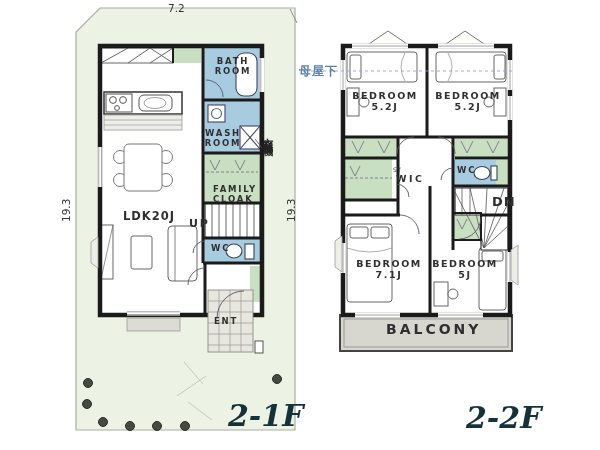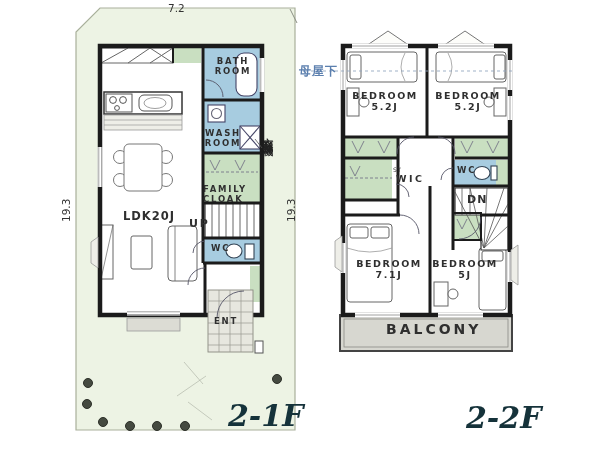--- a/index.html
+++ b/index.html
@@ -10,39 +10,39 @@
   .room{font-size:8.5px;font-weight:700;letter-spacing:1.8px;text-align:center;color:#2f2f2f;}
   .no2{left:16px;top:16px;font-size:21px;color:#111;letter-spacing:.5px;}
   .dim{font-size:10.5px;color:#333;font-weight:500;}
   .dim-top{left:168px;top:2px;}
   .rot{transform:rotate(-90deg);transform-origin:left top;}
   .dim-left{left:60px;top:222px;}
   .dim-right{left:285px;top:222px;}
   .bath-lbl{left:210px;top:56px;width:46px;}
   .wash-lbl{left:200px;top:128px;width:46px;}
   .dryer-lbl{left:262px;top:130px;writing-mode:vertical-rl;font-size:10px;font-weight:700;color:#222;letter-spacing:2px;}
-  .fc-lbl{left:203px;top:184px;width:36px;}
+  .fc-lbl{left:213px;top:184px;width:36px;}
   .ldk-lbl{left:114px;top:202px;width:70px;font-size:11.5px;letter-spacing:1px;margin-top:8px;}
   .up-lbl{left:189px;top:218px;font-size:11px;}
   .wc1-lbl{left:211px;top:243px;}
   .ent-lbl{left:214px;top:316px;}
   .floorname{font-family:"DejaVu Serif", serif;font-style:italic;font-weight:700;
              font-size:30px;color:#15323a;letter-spacing:0px;}
   .f1name{left:228px;top:398px;}
   .f2name{left:466px;top:400px;}
   .moya{left:299px;top:64px;font-size:12px;color:#5b7fae;font-weight:700;letter-spacing:1px;}
   .bed{position:absolute;text-align:center;font-size:9.5px;font-weight:700;letter-spacing:1.6px;color:#2f2f2f;}
   .bed-tl{left:352px;top:90px;width:66px;}
   .bed-tr{left:435px;top:90px;width:66px;}
   .bed-bl{left:356px;top:258px;width:66px;}
   .bed-br{left:432px;top:258px;width:66px;}
   .wic-lbl{left:348px;top:173px;font-size:9.5px;letter-spacing:2.5px;margin-left:48px;}
   .st-lbl{left:393px;top:166px;font-size:6px;letter-spacing:.5px;}
   .wc2-lbl{left:457px;top:165px;}
-  .dn-lbl{left:425px;top:194px;font-size:11px;letter-spacing:1px;padding-left:42px;}
+  .dn-lbl{left:450px;top:194px;font-size:13px;letter-spacing:1px;padding-left:42px;}
   .balcony-lbl{left:386px;top:321px;width:80px;font-size:14px;letter-spacing:3px;}
 </style>
 </head>
 <body>
 
 <div class="canvas">
 
 <svg width="600" height="450" viewBox="0 0 600 450">
 
   <g>

